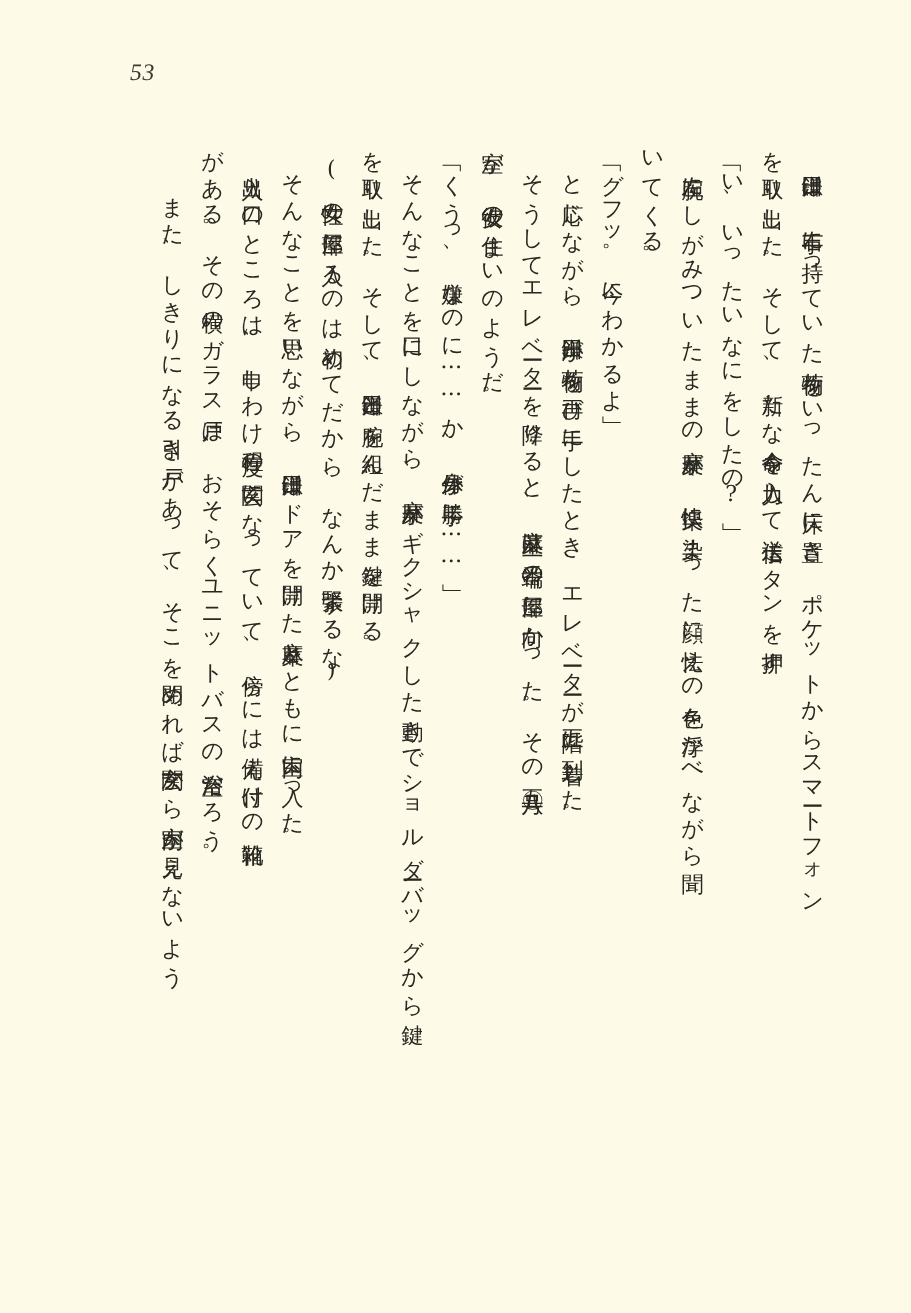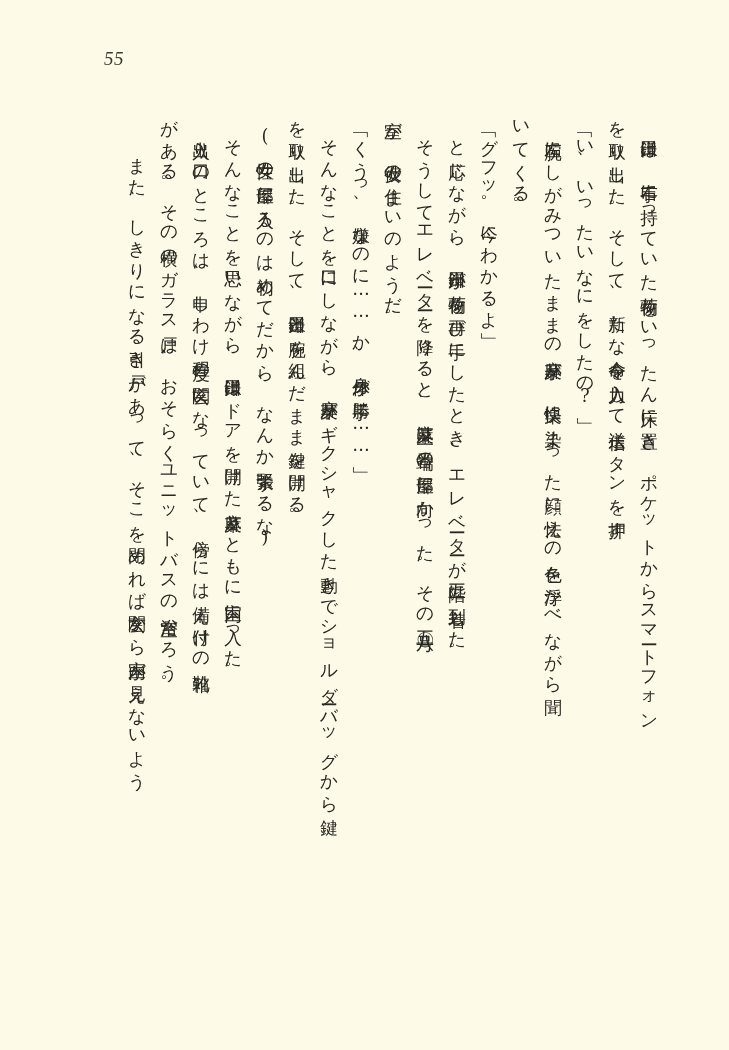--- a/index.html
+++ b/index.html
@@ -58,21 +58,21 @@
   }
   .col.indent {
     padding-top: 18px;
     height: 834px;
   }
 </style>
 </head>
 <body>
 
 <div class="page">
-  <div class="page-number">55</div>
+  <div class="page-number">53</div>
   <div class="text-body">
     <div class="col indent">鎌田は、右手に持っていた荷物をいったん床に置き、ポケットからスマートフォン</div>
     <div class="col">を取り出した。そして、新たな命令を入力して送信ボタンを押す。</div>
     <div class="col indent">「い、いったいなにをしたの?」</div>
     <div class="col">　左腕にしがみついたままの麻菜が、快楽に染まった顔に怯えの色を浮かべながら聞</div>
     <div class="col">いてくる。</div>
     <div class="col indent">「グフッ。今にわかるよ」</div>
     <div class="col">　と応じながら、鎌田が荷物を再び手にしたとき、エレベーターが五階に到着した。</div>
     <div class="col">　そうしてエレベーターを降りると、麻菜は一番端の部屋に向かった。その五〇八号</div>
     <div class="col">室が、彼女の住まいのようだ。</div>

